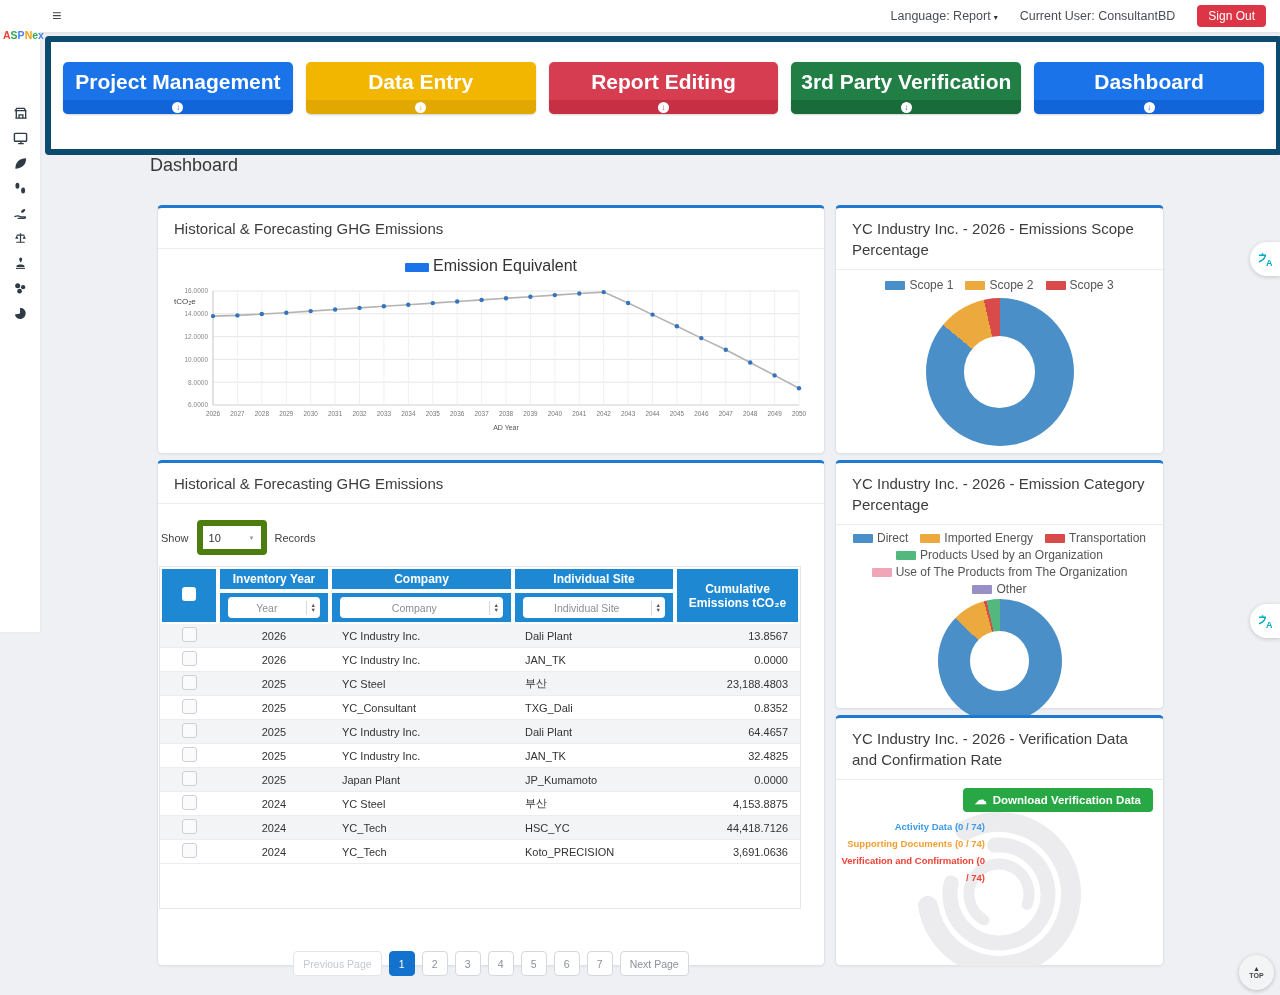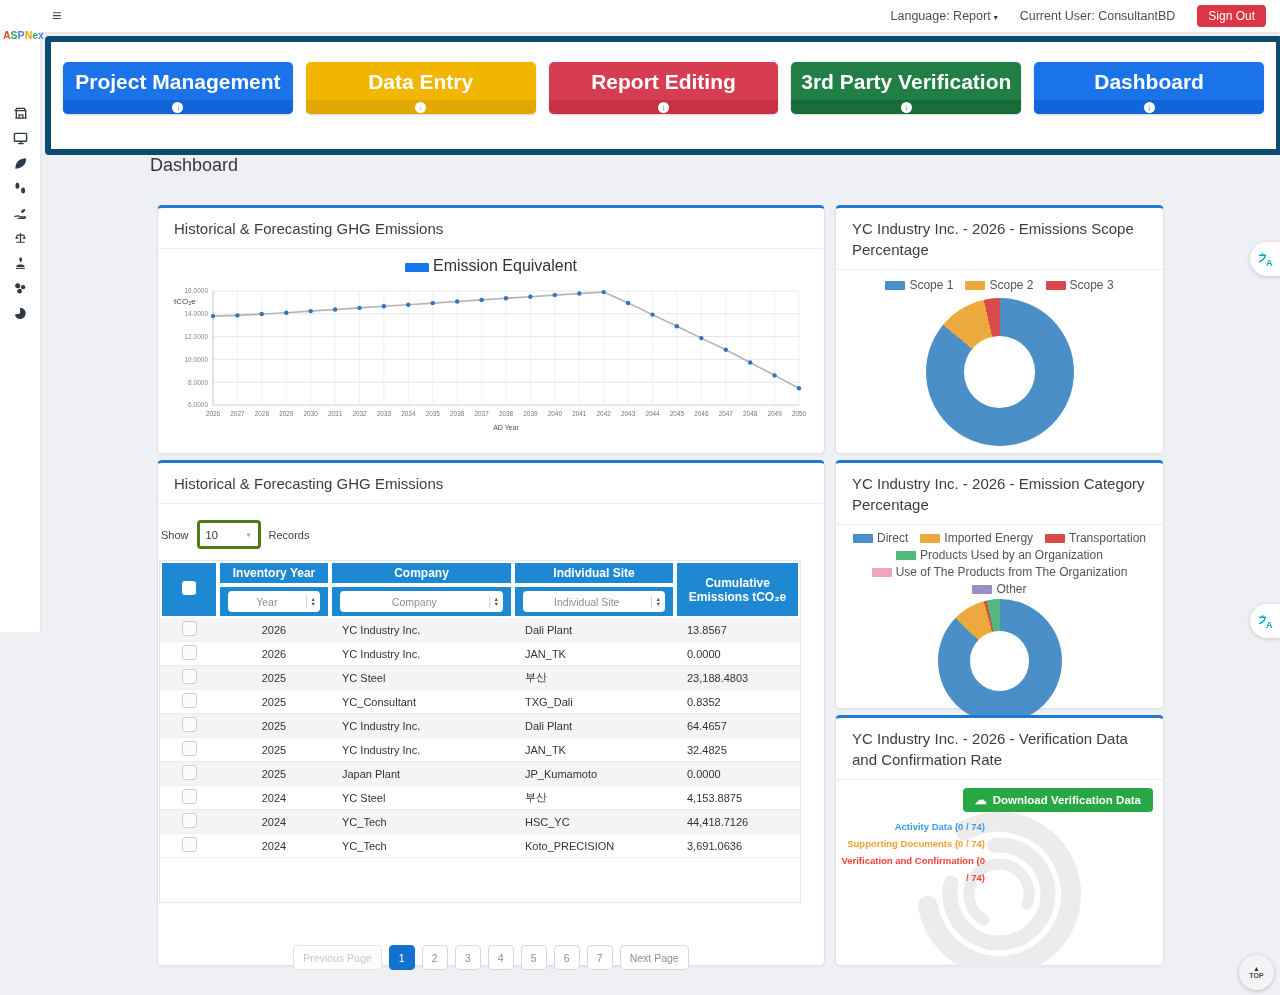--- a/index.html
+++ b/index.html
@@ -49,35 +49,35 @@
   #line-chart{display:block;margin:2px auto 0;}
 
   
   .donut{border-radius:50%;position:relative;margin:6px auto 0;}
   .donut::after{content:"";position:absolute;inset:26%;background:#fff;border-radius:50%;}
   .donut-lg{width:148px;height:148px;}
   .donut-sm{width:124px;height:124px;margin-top:3px;}
 
   
   .show-row{display:flex;align-items:center;gap:8px;margin:11px 0 11px 2px;font-size:11px;color:#444;}
-  .page-size{width:46px;height:23px;border:3px solid #4d7c0f;border-radius:4px;display:flex;align-items:center;justify-content:space-between;padding:0 6px;font-size:11px;color:#333;cursor:pointer;background:#fff;}
+  .page-size{width:46px;height:23px;border:6px solid #4d7c0f;border-radius:4px;display:flex;align-items:center;justify-content:space-between;padding:0 6px;font-size:11px;color:#333;cursor:pointer;background:#fff;}
   .page-size .caret{font-size:6px;color:#999;}
   .table-wrap{border:1px solid #e4e6ea;width:640px;background:#0369a1;}
   table.grid{width:640px;border-collapse:separate;border-spacing:0;table-layout:fixed;}
   table.grid th{background:#1e88d2;color:#fff;font-size:12px;font-weight:bold;border:2px solid #fff;padding:3px 4px;}
   .fbox{background:#fff;border-radius:4px;height:21px;display:flex;align-items:center;overflow:hidden;margin:1px 4px;}
   .fbox .ph{flex:1;text-align:center;font-size:10.5px;color:#8a8f96;font-weight:normal;}
   .sortctl{display:flex;flex-direction:column;line-height:5px;font-size:5.5px;color:#555;padding:2px 4px;border-left:1px solid #d8d8d8;cursor:pointer;}
   .cb-h{width:14px;height:14px;background:#fff;border-radius:3px;display:inline-block;cursor:pointer;}
   .cb{width:13px;height:13px;border:1px solid #ccd0d6;background:#fbfbfc;border-radius:3px;display:inline-block;cursor:pointer;}
   table.grid td{font-size:11px;color:#333;height:23px;border-bottom:1px solid #ebedf0;background:#fff;padding:0 12px;overflow:hidden;white-space:nowrap;}
   table.grid tr.odd td{background:#f3f4f6;}
   td.c-check{text-align:center;padding:0;}
   td.c-year{text-align:center;}
-  td.c-emis{text-align:left;}
+  td.c-emis{text-align:right;}
   .table-spacer{height:44px;background:#fff;}
   .pagination{display:flex;justify-content:center;gap:7px;margin-top:42px;}
   .pg{height:25px;min-width:26px;padding:0 9px;border:1px solid #d4d9e0;border-radius:4px;background:#fff;font-size:10.5px;color:#8a9099;display:flex;align-items:center;justify-content:center;cursor:pointer;box-sizing:border-box;}
   .pg.disabled{color:#c3c9d1;border-color:#e1e5ea;}
   .pg.active{background:#1472cf;border-color:#1472cf;color:#fff;}
 
   
   #verif-body{height:186px;overflow:hidden;}
   .dl-btn{position:absolute;right:10px;top:8px;background:#28a745;color:#fff;border-radius:4px;height:24px;display:flex;align-items:center;gap:6px;padding:0 12px;font-size:11.5px;font-weight:bold;cursor:pointer;z-index:3;}
   .dl-btn .cloud{font-size:12px;line-height:12px;}

